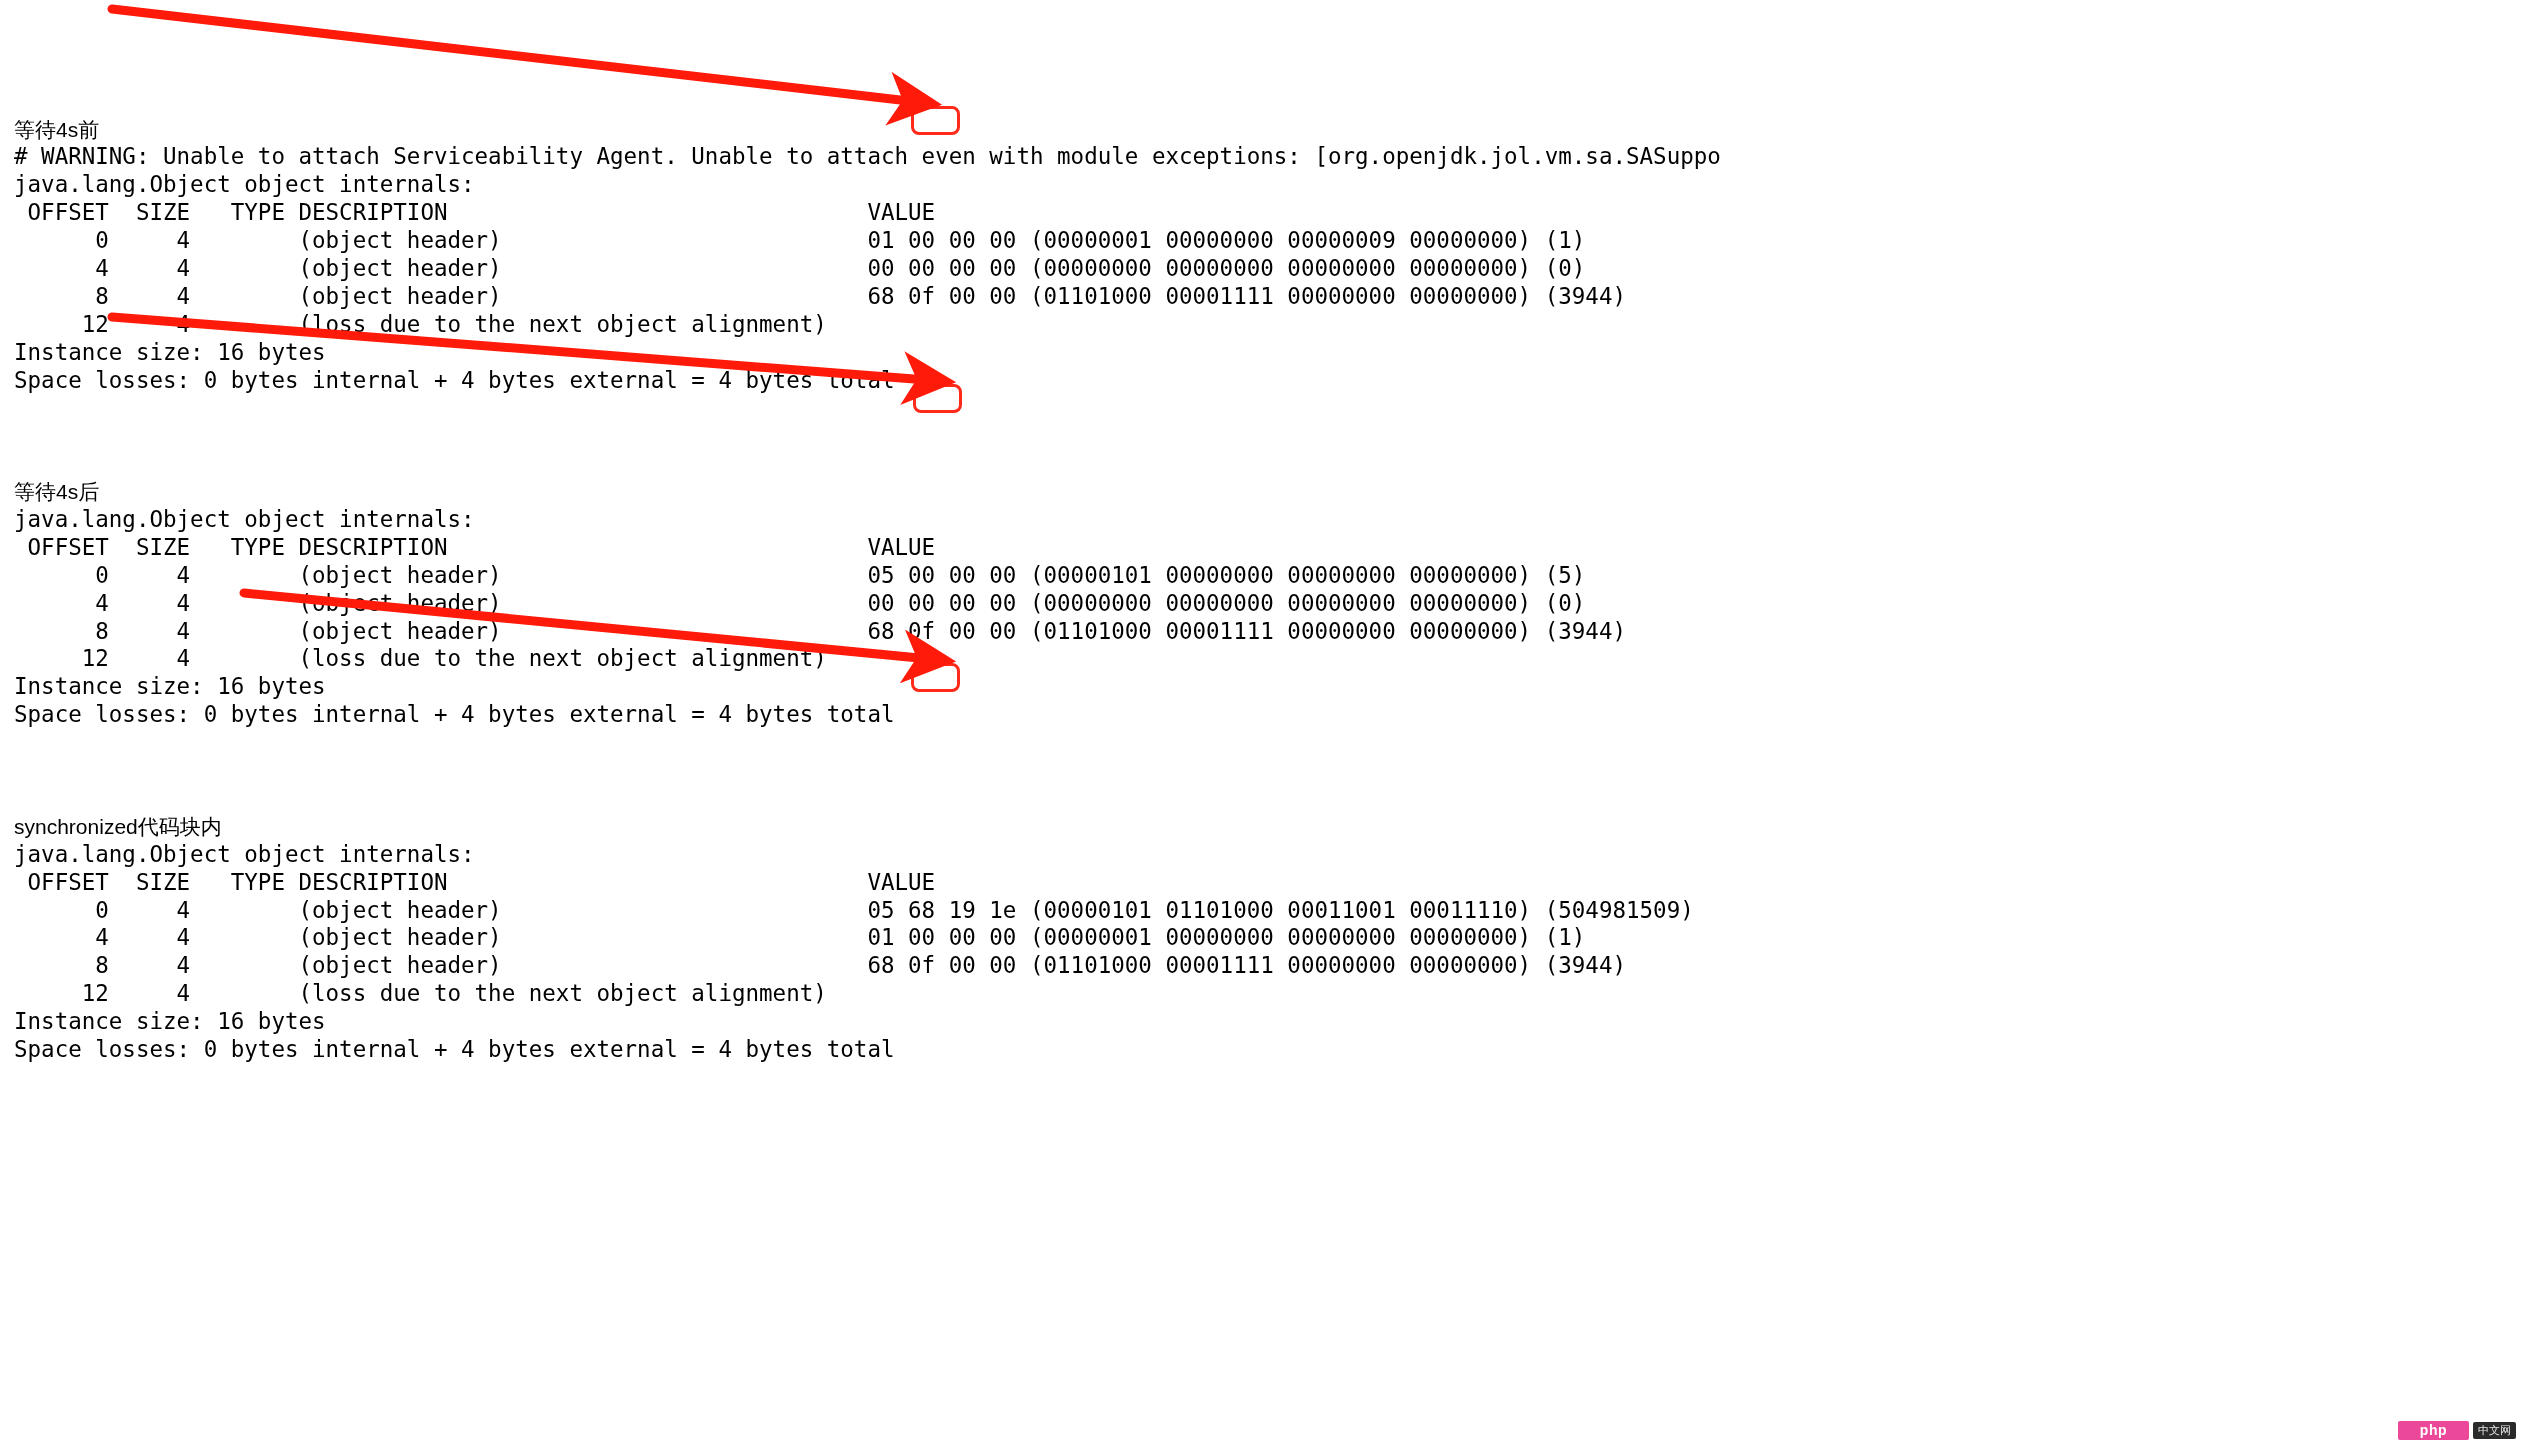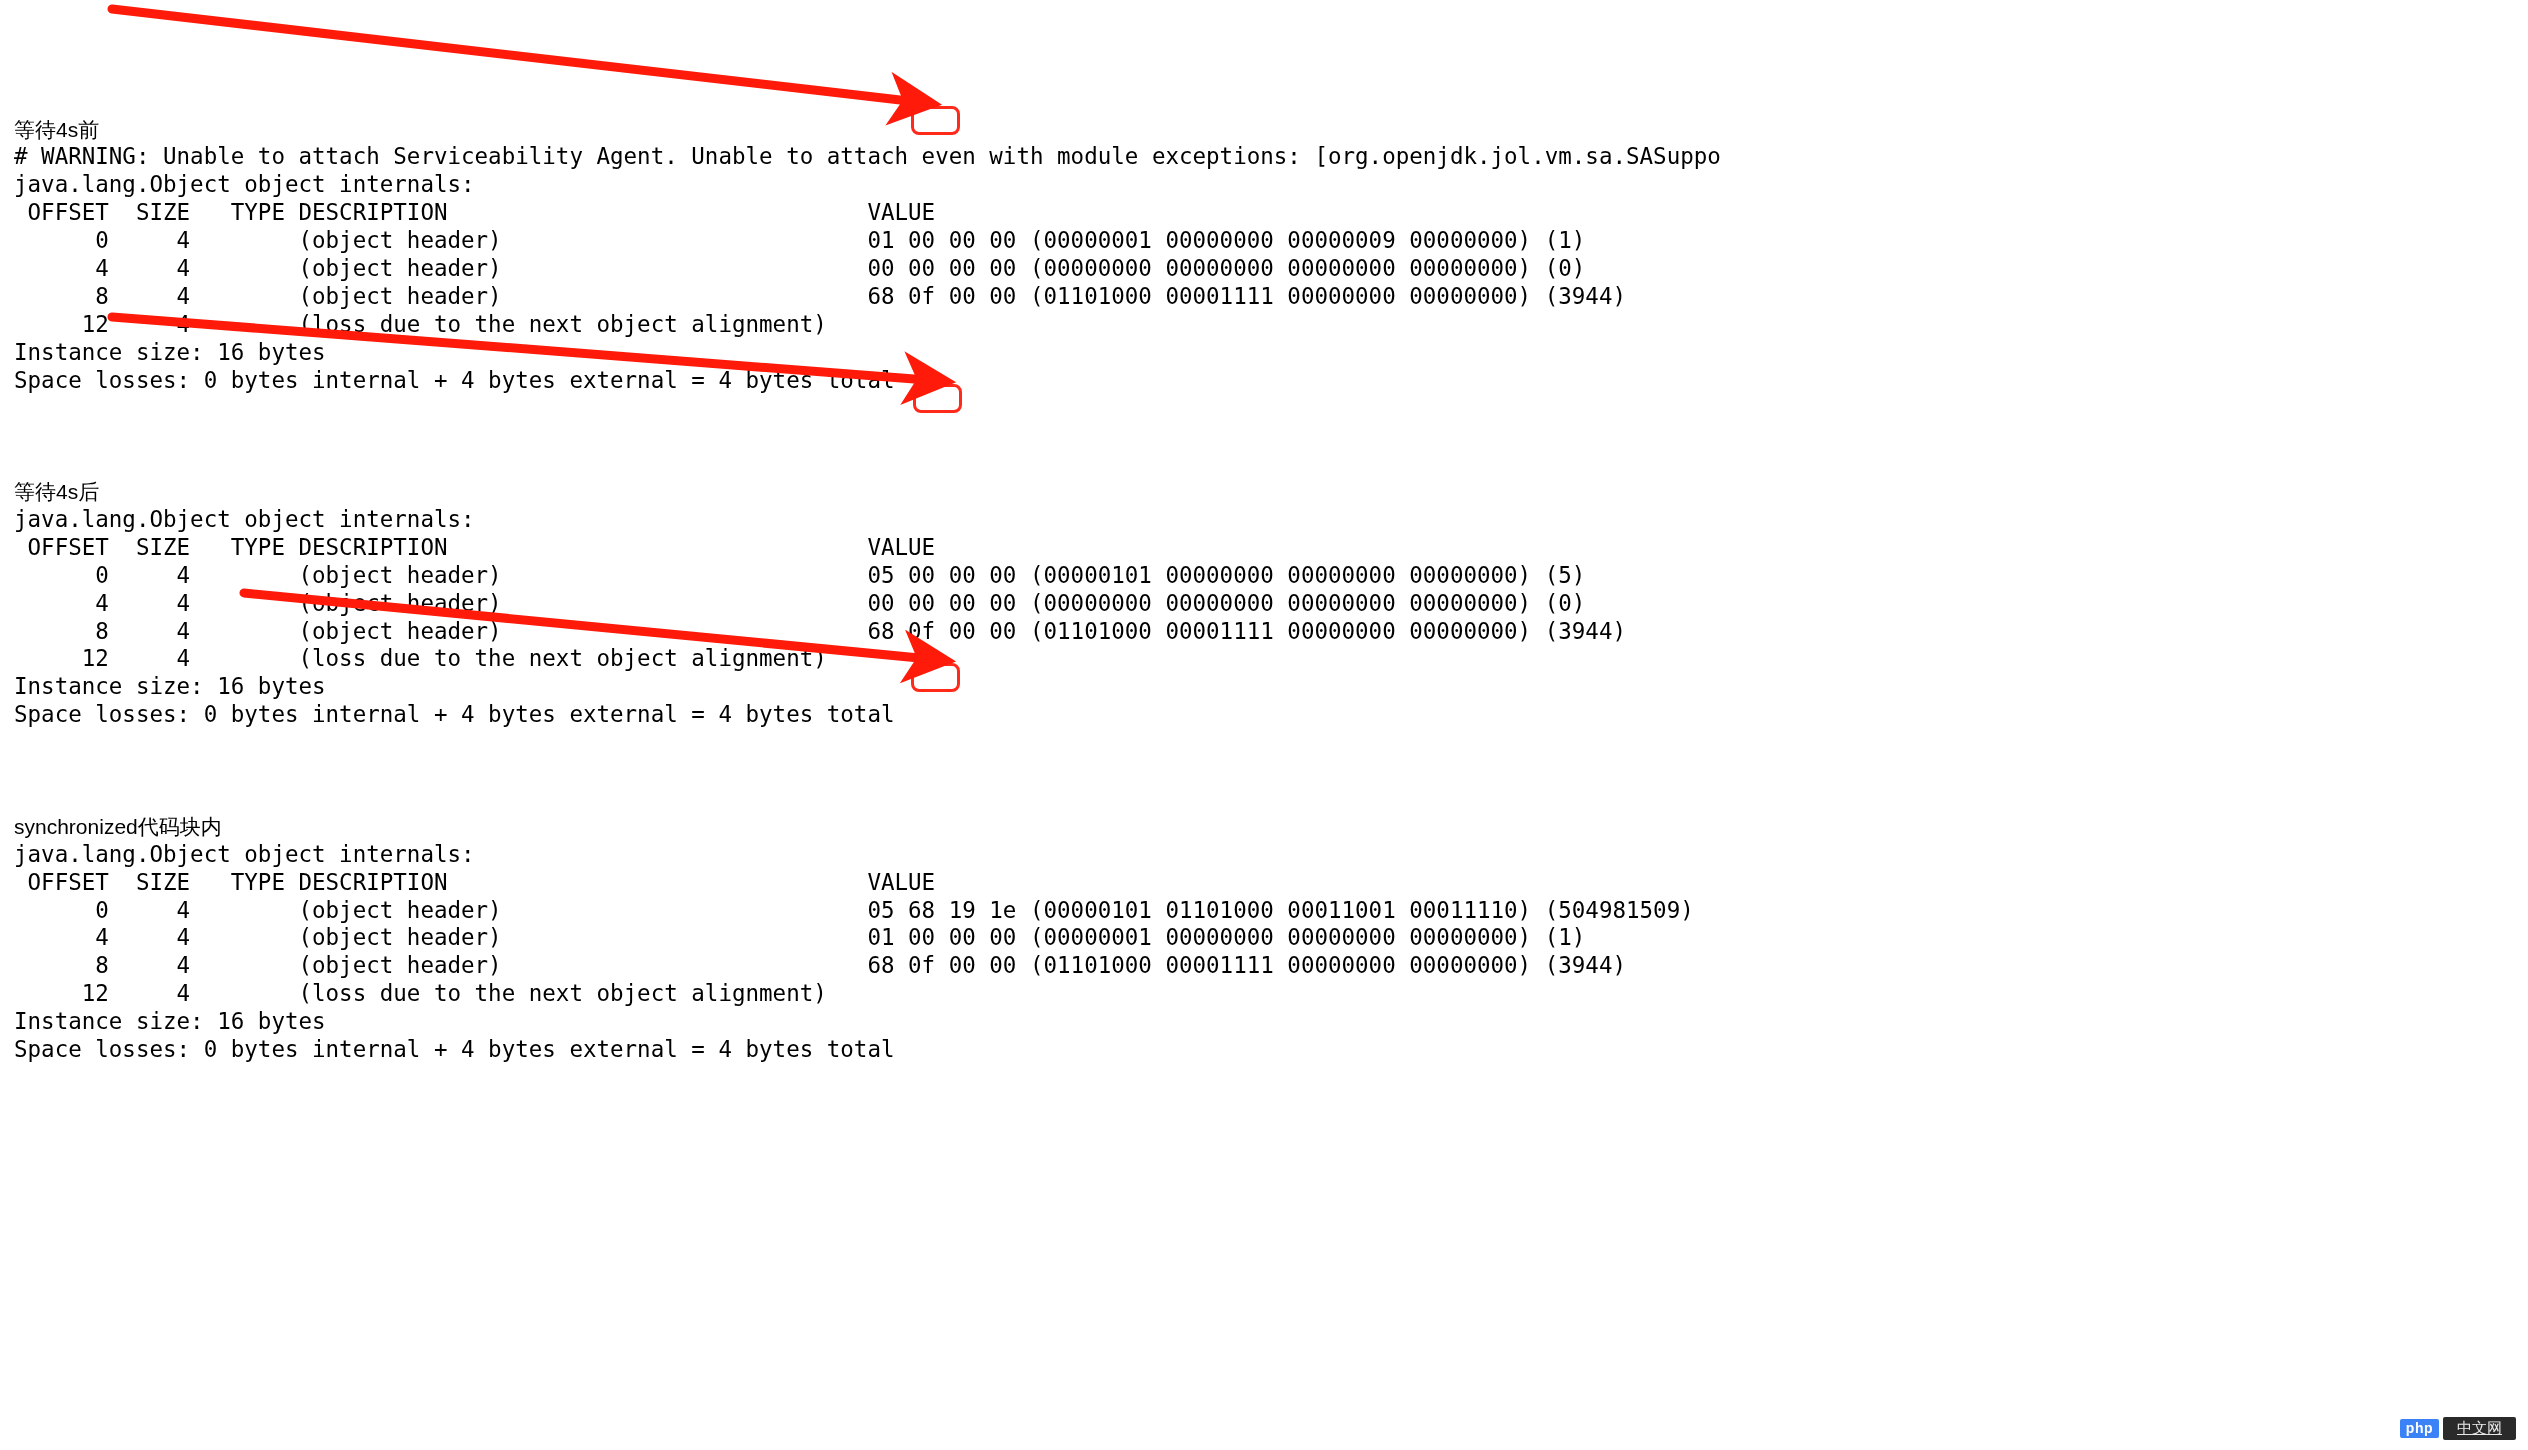--- a/index.html
+++ b/index.html
@@ -32,35 +32,34 @@
   .watermark {
     position: absolute;
     right: 12px;
     bottom: 10px;
     display: flex;
     align-items: center;
     gap: 4px;
     font-family: Arial, sans-serif;
   }
   .watermark .php {
-    background: #3b82f6;
+    background: #ec4899;
     color: #fff;
     font-size: 14px;
     font-weight: 700;
-    padding: 1px 6px;
+    padding: 1px 22px;
     border-radius: 2px;
     letter-spacing: 0.5px;
   }
   .watermark .cn {
     background: #2a2a2a;
     color: #e8e8e8;
-    font-size: 15px;
-    padding: 2px 14px;
+    font-size: 11px;
+    padding: 2px 5px;
     border-radius: 2px;
-    text-decoration: underline;
   }
 </style>
 </head>
 <body>
 
 
 
 <div class="block"><span class="section-title">等待4s前</span>
 <span># WARNING: Unable to attach Serviceability Agent. Unable to attach even with module exceptions: [org.openjdk.jol.vm.sa.SASuppo</span>
 <span>java.lang.Object object internals:</span>

